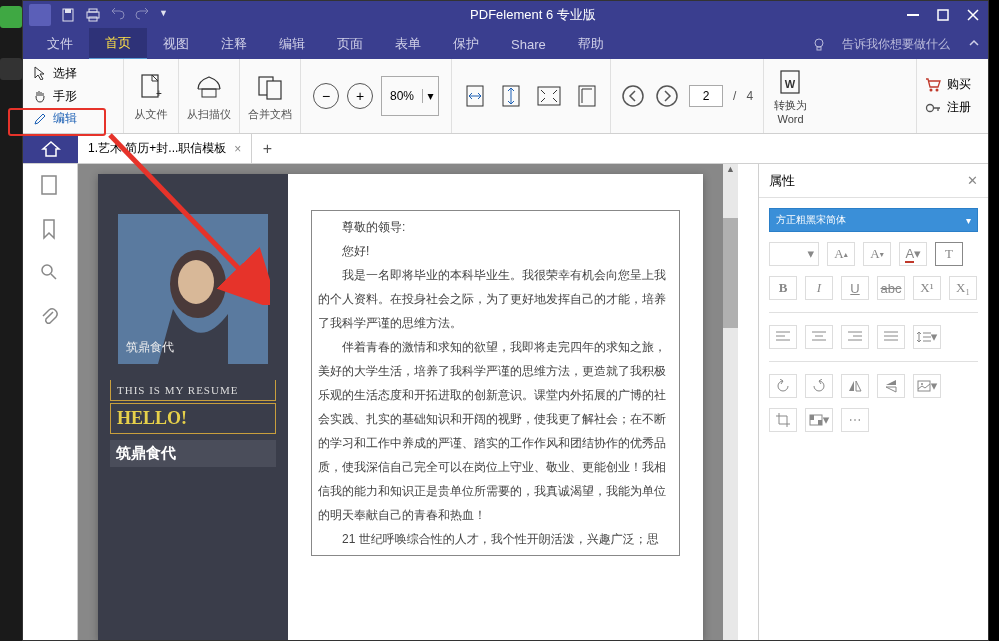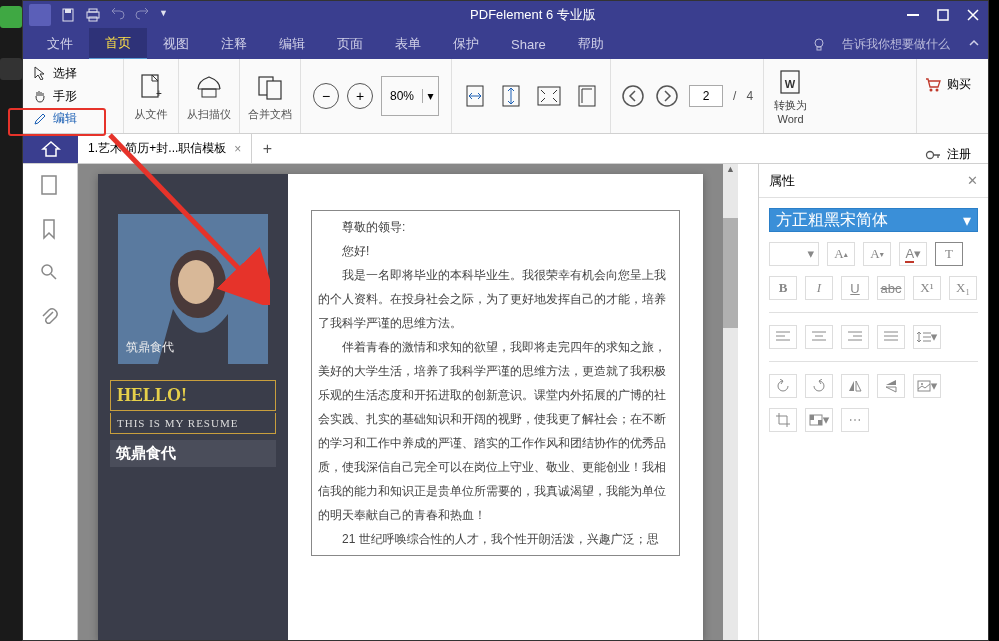--- a/index.html
+++ b/index.html
@@ -30,21 +30,21 @@
 .ribbon-zoom-group .zoom-btn { width: 26px; height: 26px; border: 1.5px solid #555; border-radius: 50%; display: flex; align-items: center; justify-content: center; cursor: pointer; font-size: 14px; }
 .ribbon-zoom-group .zoom-combo { height: 40px; border: 1px solid #aaa; display: flex; align-items: center; font-size: 12px; }
 .ribbon-zoom-group .zoom-combo span { padding: 0 8px; }
 .ribbon-zoom-group .zoom-combo .dd { width: 16px; border-left: 1px solid #aaa; text-align: center; }
 .ribbon-fit-group { display: flex; gap: 14px; padding: 0 12px; align-items: center; }
 .ribbon-fit-group svg { cursor: pointer; }
 .ribbon-nav-group { display: flex; gap: 10px; padding: 0 10px; align-items: center; }
 .page-input { width: 34px; height: 22px; border: 1px solid #aaa; text-align: center; font-size: 12px; }
 .ribbon-convert { display: flex; flex-direction: column; align-items: center; justify-content: center; padding: 4px 10px; font-size: 11px; color: #444; border-left: 1px solid #e0e0e0;}
 .ribbon-right { margin-left: auto; border-left: 1px solid #e0e0e0; width: 72px; display: flex; flex-direction: column; justify-content: center; padding: 4px 8px; gap: 6px; font-size: 12px; }
-.ribbon-right .rr-row { display: flex; align-items: center; gap: 6px; cursor: pointer; margin-top: 47px; }
+.ribbon-right .rr-row { display: flex; align-items: center; gap: 6px; cursor: pointer; }
 .tabbar { height: 30px; background: #fff; border-bottom: 1px solid #d0d0d0; display: flex; align-items: stretch; }
 .tabbar .home-tab { width: 55px; background: #3a3e8f; display: flex; align-items: center; justify-content: center; }
 .tabbar .doc-tab { display: flex; align-items: center; padding: 0 10px; font-size: 12px; gap: 8px; border-right: 1px solid #d0d0d0; background: #fff; }
 .tabbar .add-tab { width: 30px; display: flex; align-items: center; justify-content: center; cursor: pointer; color: #555; font-size: 16px; }
 .content-area { position: absolute; top: 163px; left: 0; right: 0; bottom: 0; display: flex; }
 .left-sidebar { width: 55px; background: #fff; border-right: 1px solid #d0d0d0; display: flex; flex-direction: column; align-items: center; padding-top: 10px; gap: 22px; }
 .left-sidebar .sb-btn { width: 22px; height: 22px; cursor: pointer; opacity: 0.7; }
 .doc-viewport { flex: 1; background: #888; overflow: hidden; display: flex; justify-content: center; position: relative; }
 .doc-page { width: 605px; background: #fff; margin-top: 10px; box-shadow: 0 2px 8px rgba(0,0,0,0.3); display: flex; }
 .page-left { width: 190px; background: #3a3d4a; padding: 40px 12px; color: #fff; font-size: 11px; }
@@ -56,21 +56,21 @@
 .page-left .name-box { background: #4a4d5a; padding: 4px 6px; margin: 6px 0; font-size: 15px; font-weight: bold; }
 .page-left .intent { font-size: 11px; color: #e6d04a; padding: 2px 6px; border-bottom: 1px solid #c89f3d; }
 .page-right { flex: 1; padding: 35px 22px; font-size: 12px; line-height: 2; color: #444; border: 1px solid transparent; }
 .page-right .edit-frame { border: 1px solid #888; padding: 4px 6px; }
 .page-right p { text-indent: 2em; }
 .vscroll { width: 15px; background: #e8e8e8; }
 .vscroll .thumb { width: 100%; background: #b0b0b0; }
 .properties-panel { width: 230px; background: #fff; border-left: 1px solid #d0d0d0; display: flex; flex-direction: column; margin-left: 20px; }
 .prop-header { height: 34px; display: flex; align-items: center; justify-content: space-between; padding: 0 10px; font-size: 13px; border-bottom: 1px solid #e0e0e0; }
 .prop-body { padding: 10px; }
-.font-select { width: 100%; height: 24px; background: #3a8fd8; color: #fff; font-size: 16px; padding: 0 6px; display: flex; align-items: center; justify-content: space-between; border: 1px solid #2a7fc8;}
+.font-select { width: 100%; height: 24px; background: #3a8fd8; color: #fff; font-size: 10px; padding: 0 6px; display: flex; align-items: center; justify-content: space-between; border: 1px solid #2a7fc8;}
 .prop-row { display: flex; gap: 8px; margin-top: 10px; align-items: center; }
 .prop-btn { width: 28px; height: 24px; border: 1px solid #ddd; display: flex; align-items: center; justify-content: center; font-size: 13px; color: #888; cursor: pointer; font-family: "Times New Roman", serif; }
 .prop-btn.wide { width: 50px; }
 .prop-sep { height: 1px; background: #e0e0e0; margin: 12px 0; }
 svg { display: block; }
 </style>
 </head>
 <body>
 
 <div class="taskbar-left">
@@ -305,25 +305,25 @@
         <div class="page-left">
           <div class="photo">
             <svg width="150" height="150" viewBox="0 0 150 150">
                 <rect width="150" height="150" fill="#5a7a9f"></rect>
                 <ellipse cx="80" cy="70" rx="28" ry="34" fill="#4a3a3a"></ellipse>
                 <path d="M55 95 Q80 140 110 100 L110 150 L40 150 Z" fill="#3a3d4a"></path>
                 <ellipse cx="78" cy="68" rx="18" ry="22" fill="#d8b898"></ellipse>
               </svg>
             <div class="photo-label">筑鼎食代</div>
           </div>
+          <div class="hello-box" style="border-top:none">
+            <div class="subtitle">THIS IS MY RESUME</div>
+          </div>
           <div class="hello-box">
             <div class="hello">HELLO!</div>
-          </div>
-          <div class="hello-box" style="border-top:none">
-            <div class="subtitle">THIS IS MY RESUME</div>
           </div>
           <div class="name-box">筑鼎食代</div>
         </div>
         <div class="page-right">
           <div class="edit-frame">
             <p style="text-indent:2em">尊敬的领导:</p>
             <p>您好!</p>
             <p>我是一名即将毕业的本科毕业生。我很荣幸有机会向您呈上我的个人资料。在投身社会之际，为了更好地发挥自己的才能，培养了我科学严谨的思维方法。</p>
             <p>伴着青春的激情和求知的欲望，我即将走完四年的求知之旅，　美好的大学生活，培养了我科学严谨的思维方法，更造就了我积极乐观的生活态度和开拓进取的创新意识。课堂内外拓展的广博的社会实践、扎实的基础知识和开阔的视野，使我更了解社会；在不断的学习和工作中养成的严谨、踏实的工作作风和团结协作的优秀品质，使我深信自己完全可以在岗位上守业、敬业、更能创业！我相信我的能力和知识正是贵单位所需要的，我真诚渴望，我能为单位的明天奉献自己的青春和热血！</p>
             <p>21 世纪呼唤综合性的人才，我个性开朗活泼，兴趣广泛；思</p>

